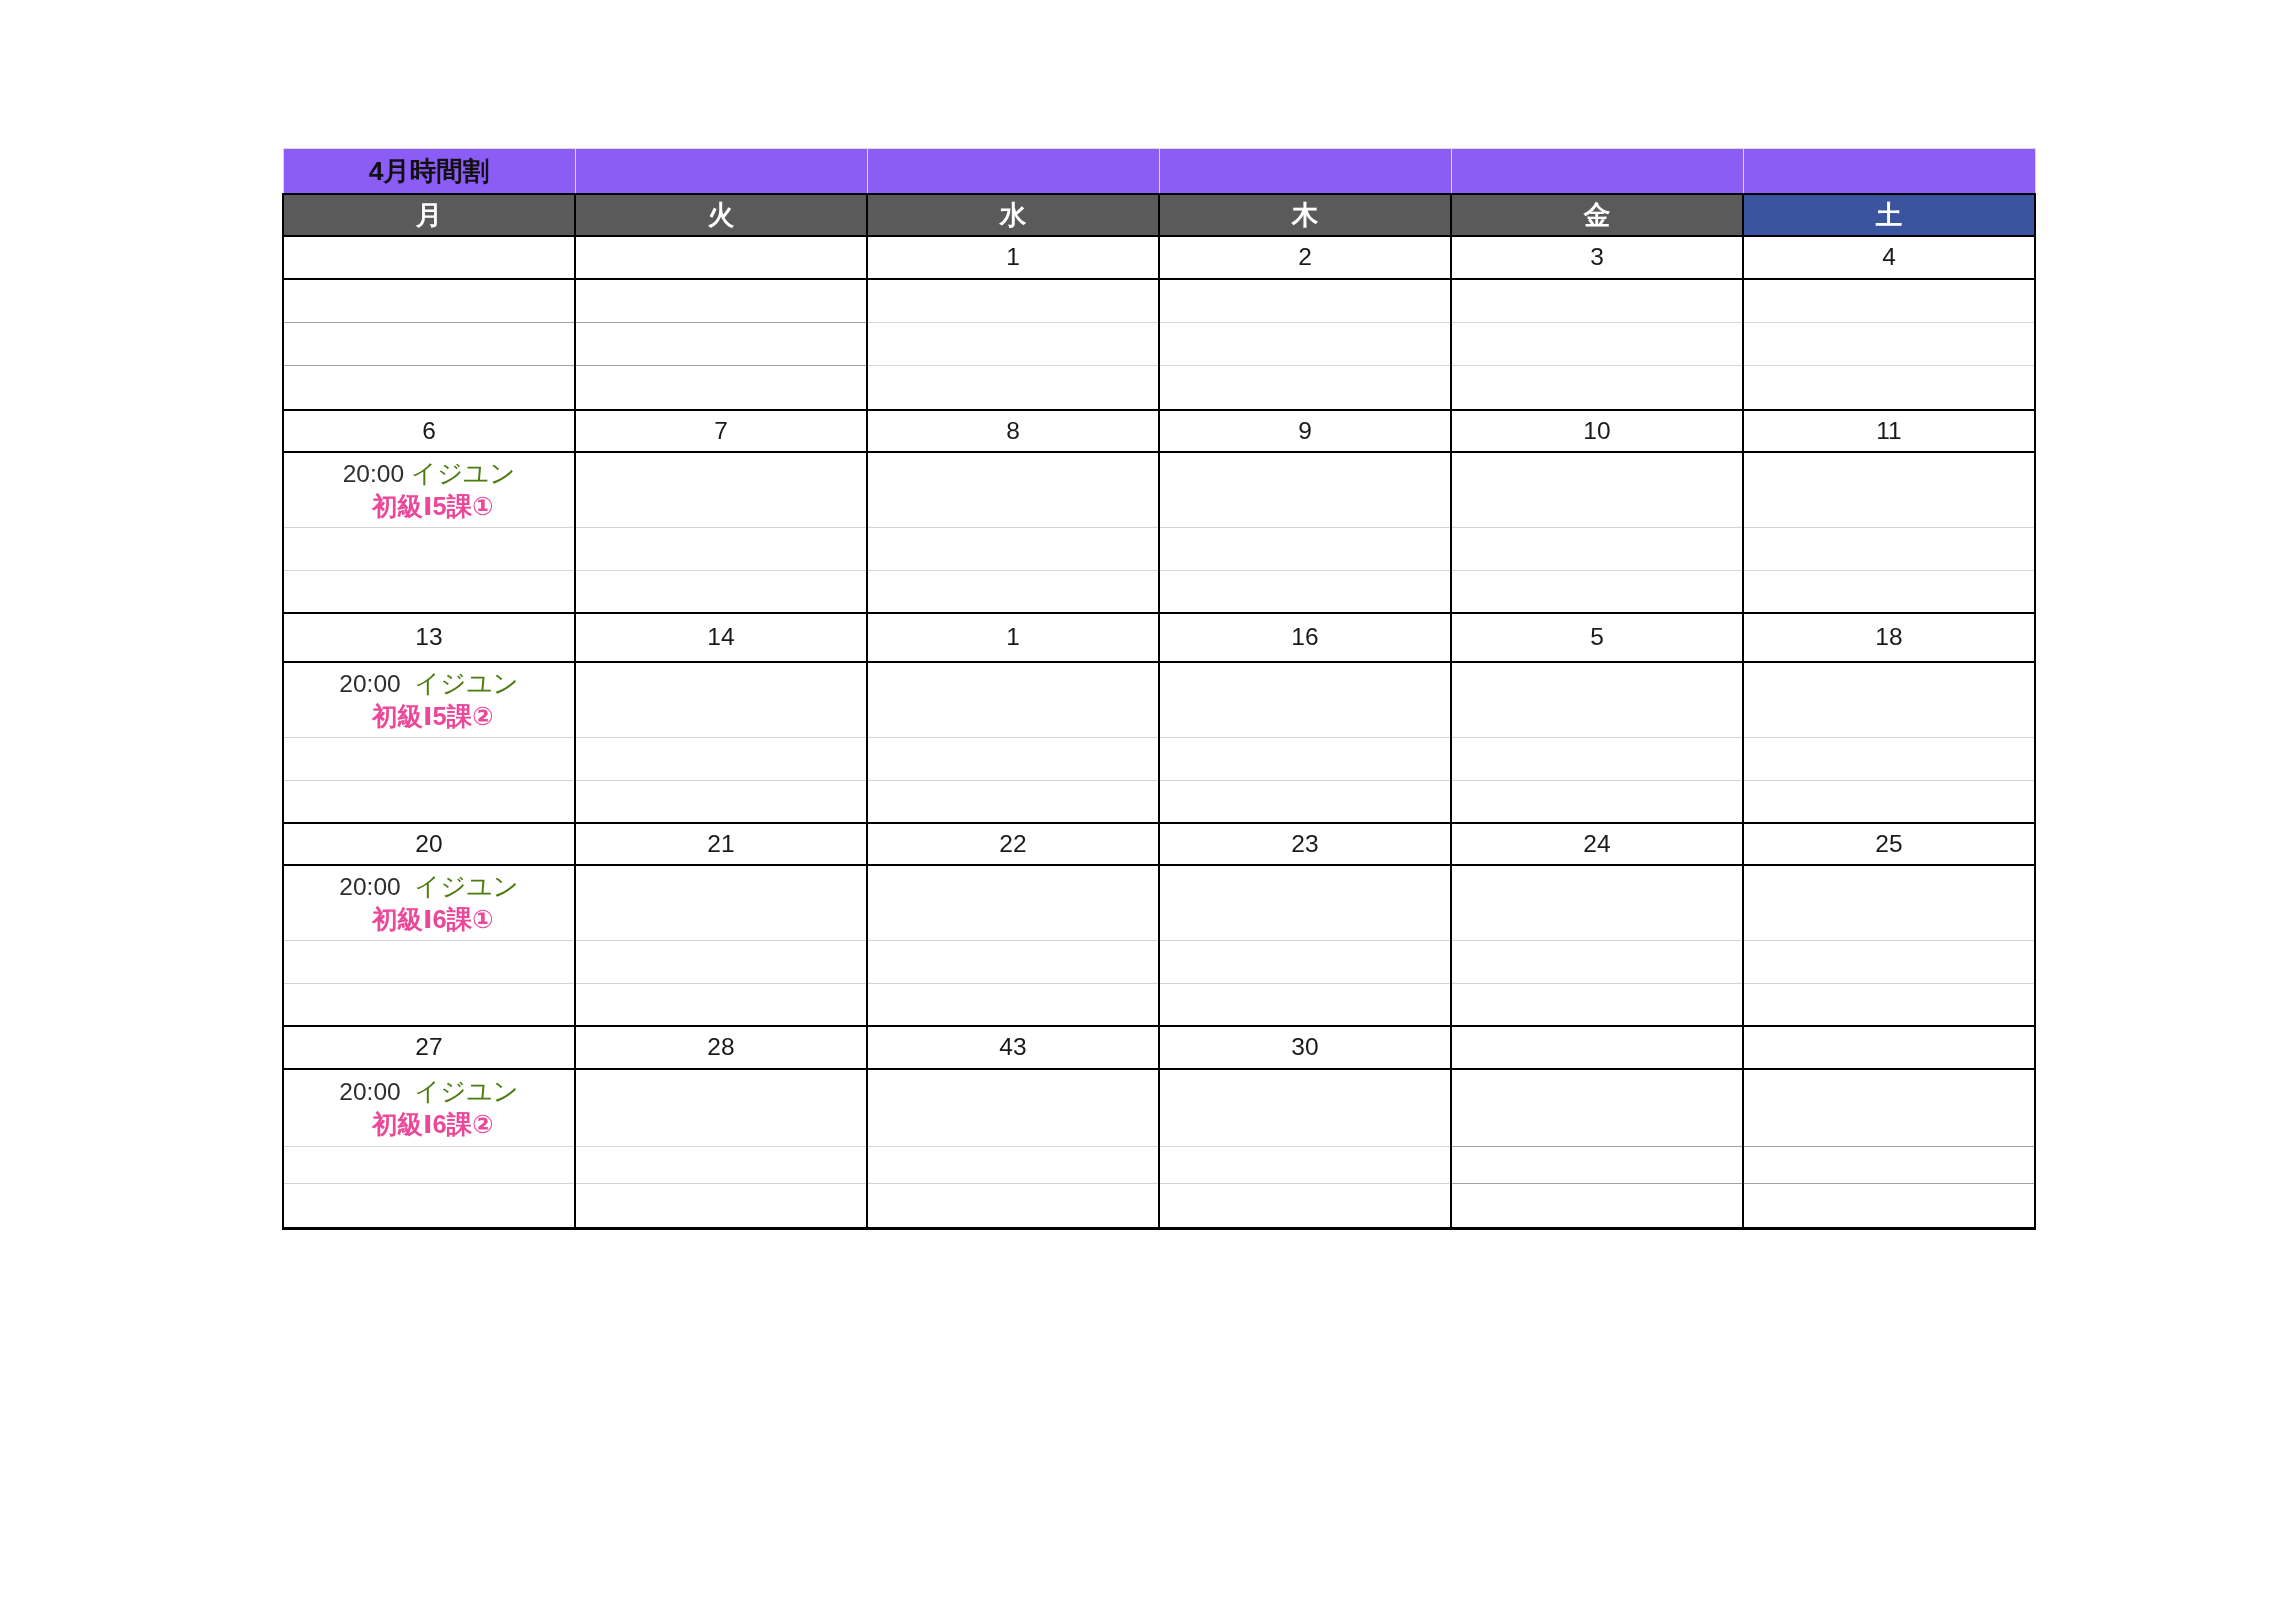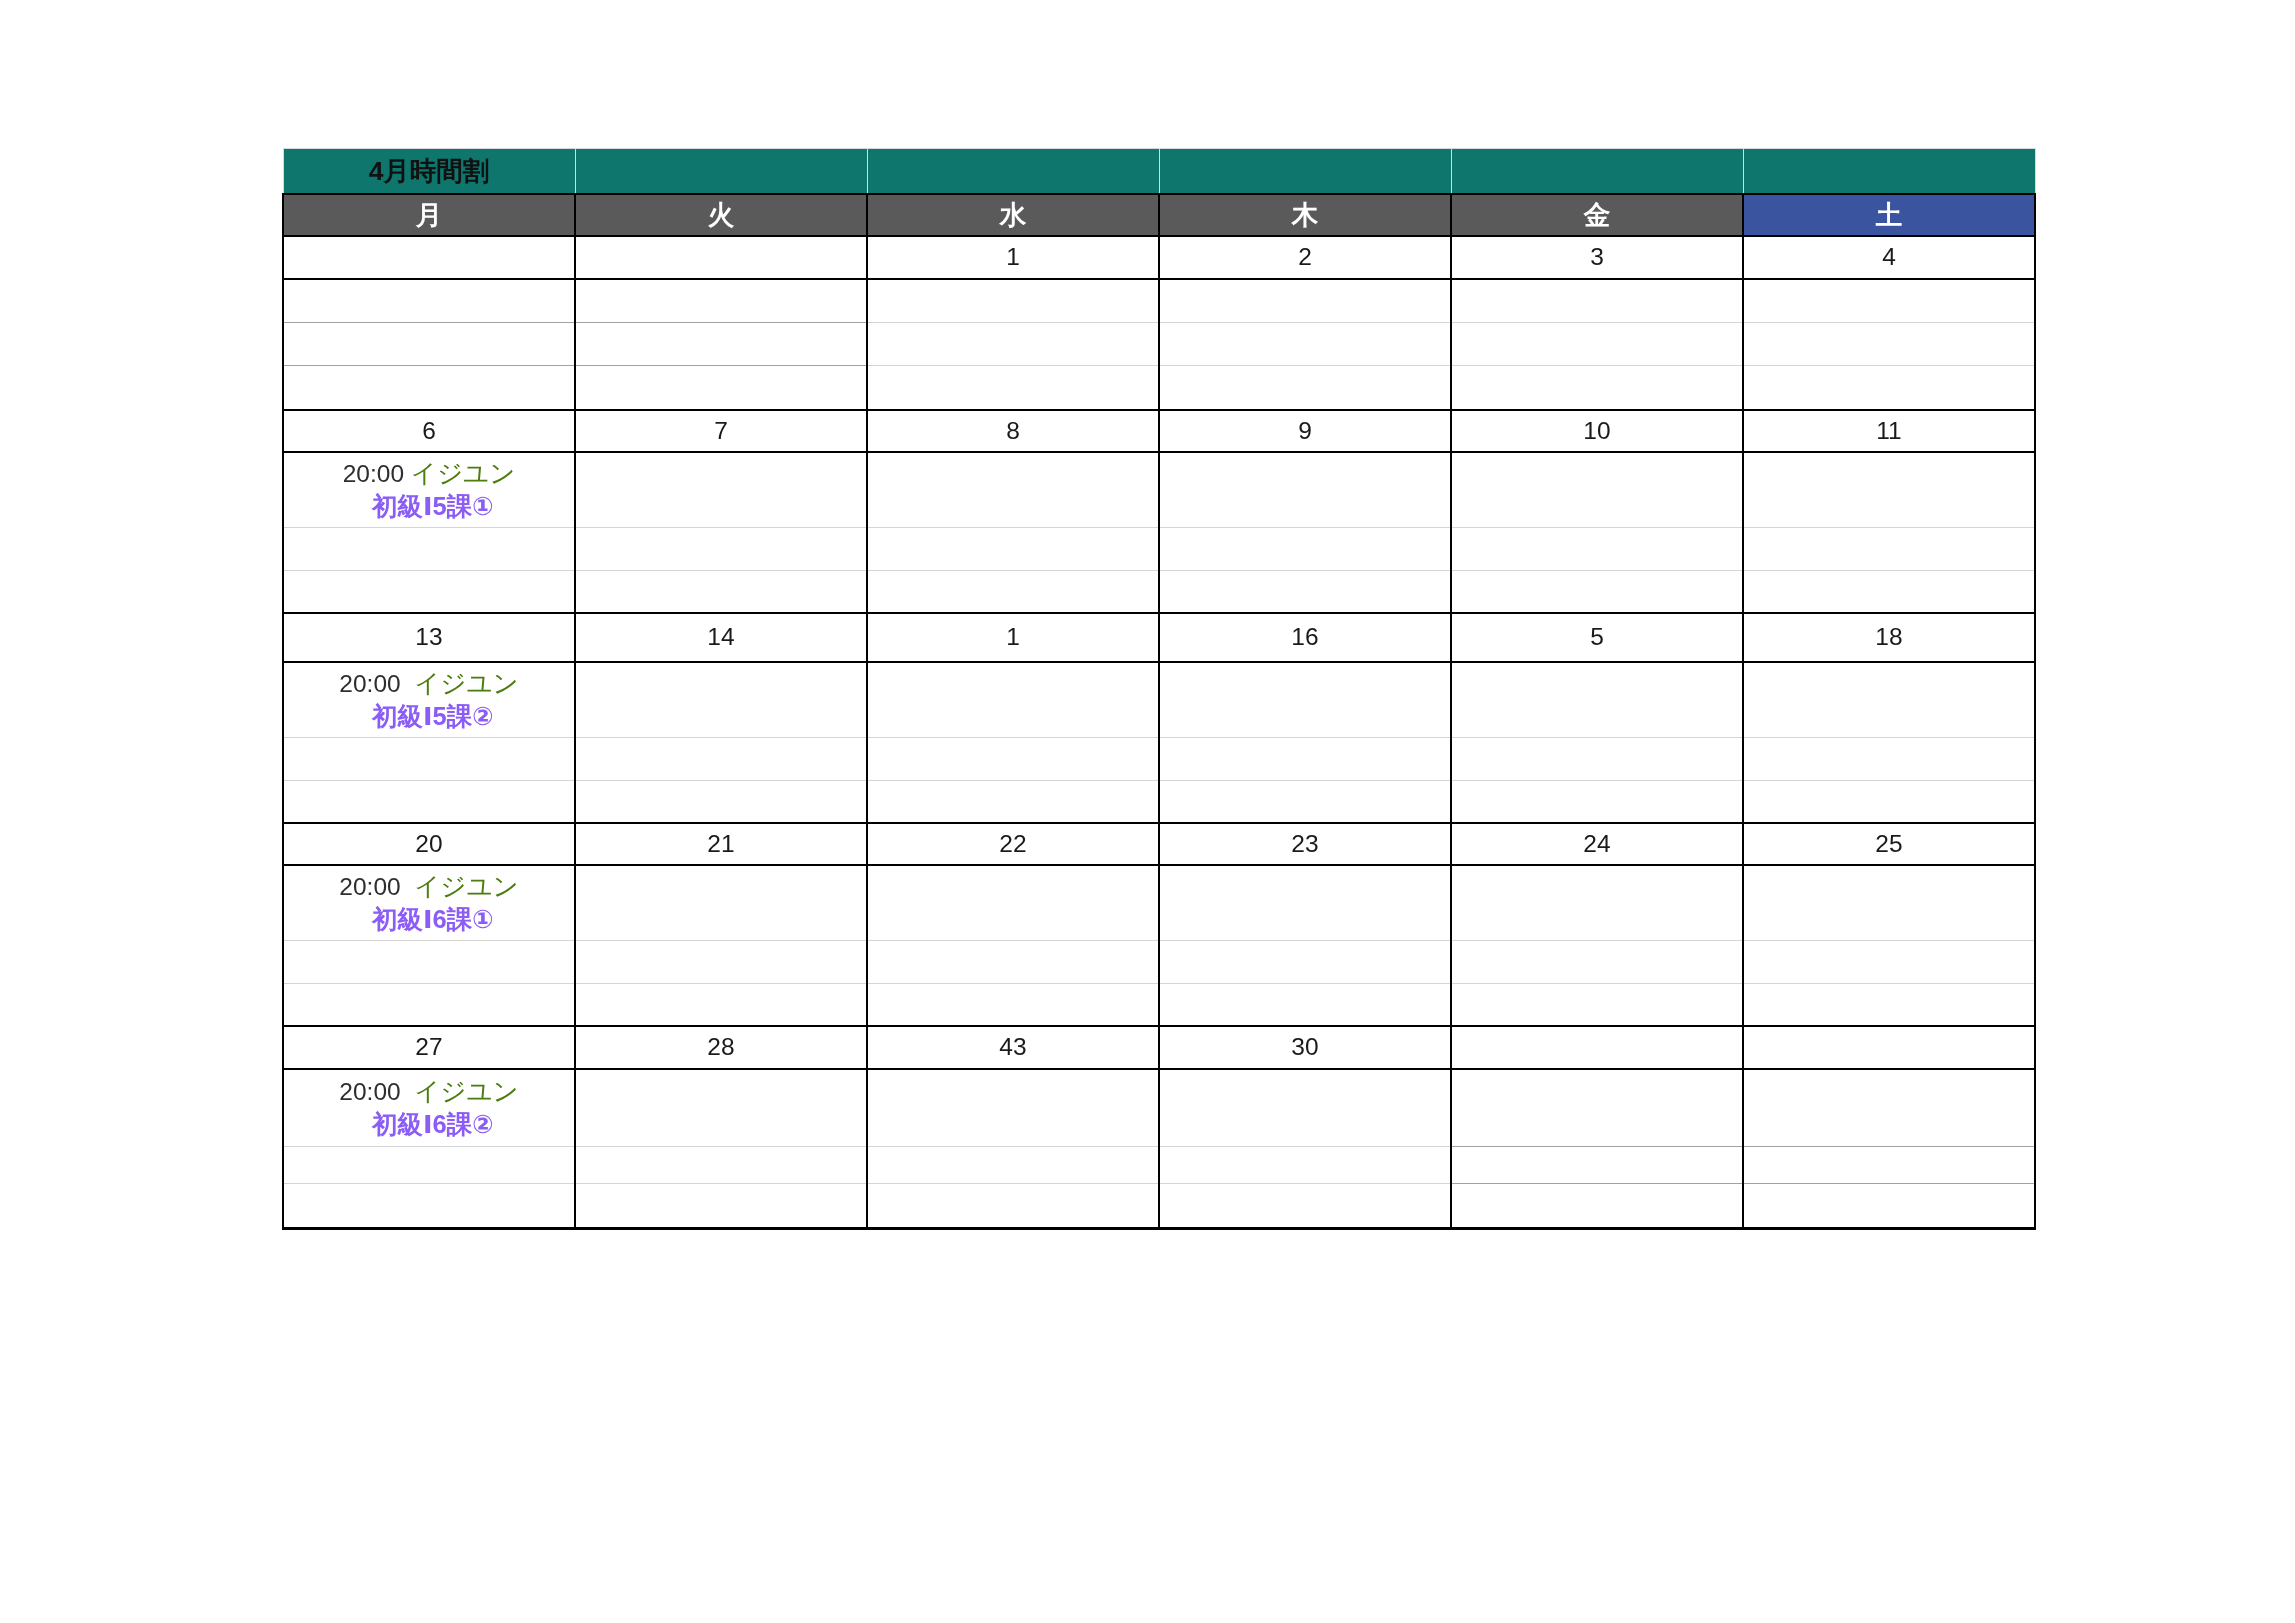--- a/index.html
+++ b/index.html
@@ -20,21 +20,21 @@
     width: 1754px;
     border-collapse: collapse;
     table-layout: fixed;
   }
   td, th { padding: 0; margin: 0; vertical-align: middle; text-align: center; overflow: hidden; }
 
   
   tr.title-row { height: 45px; }
   tr.title-row td {
     border: 1px solid var(--grid-light, #d9d9d9);
-    background: #0f766e;
+    background: #8b5cf6;
   }
   tr.title-row td.title-cell {
     font-size: 26.5px;
     font-weight: bold;
     color: #111111;
   }
 
   
   tr.header-row { height: 42px; }
   tr.header-row th {
@@ -66,21 +66,21 @@
   tr.date-row td:first-child, tr.event-row td:first-child, tr.sub-row td:first-child { border-left-width: 2.9px; }
   tr.date-row td:last-child,  tr.event-row td:last-child,  tr.sub-row td:last-child  { border-right-width: 2.9px; }
 
   td.muted { background: var(--muted-bg, #cbcbcb); }
 
   
   td.event-cell { background: var(--event-bg, #f5dddc); }
   .ev-line1 { font-size: 24.5px; line-height: 33px; white-space: pre; color: #2e2e2e; }
   .ev-gap   { white-space: pre; }
   .ev-name  { font-weight: normal; color: #4d7c0f; font-size: 25.5px; }
-  .ev-line2 { font-size: 25.5px; line-height: 33px; font-weight: bold; color: #8b5cf6; white-space: pre; padding-left: 8px; }
+  .ev-line2 { font-size: 25.5px; line-height: 33px; font-weight: bold; color: #ec4899; white-space: pre; padding-left: 8px; }
 </style>
 </head>
 <body>
 
 <div class="page">
   <table class="timetable">
     <colgroup>
       <col>
         <col>
         <col>

